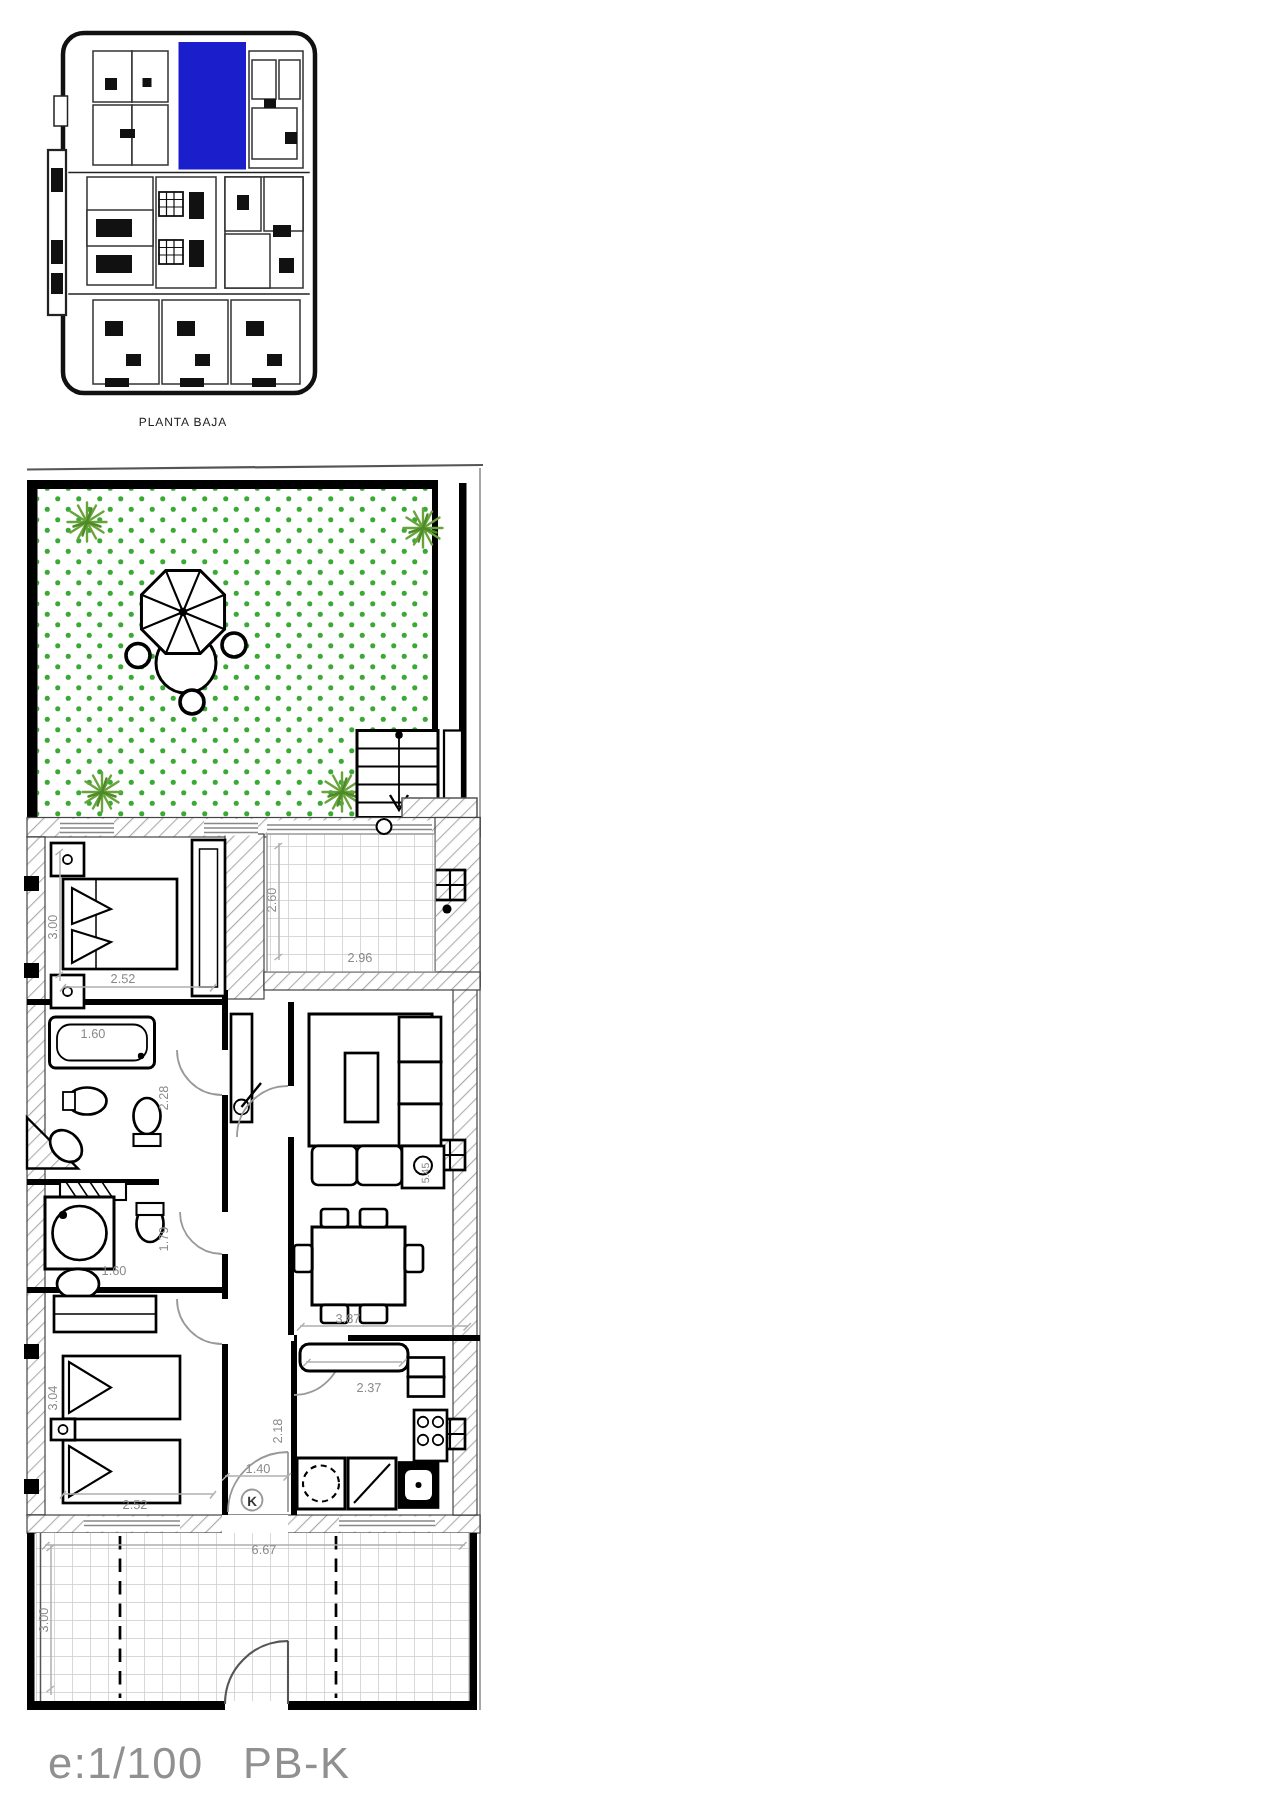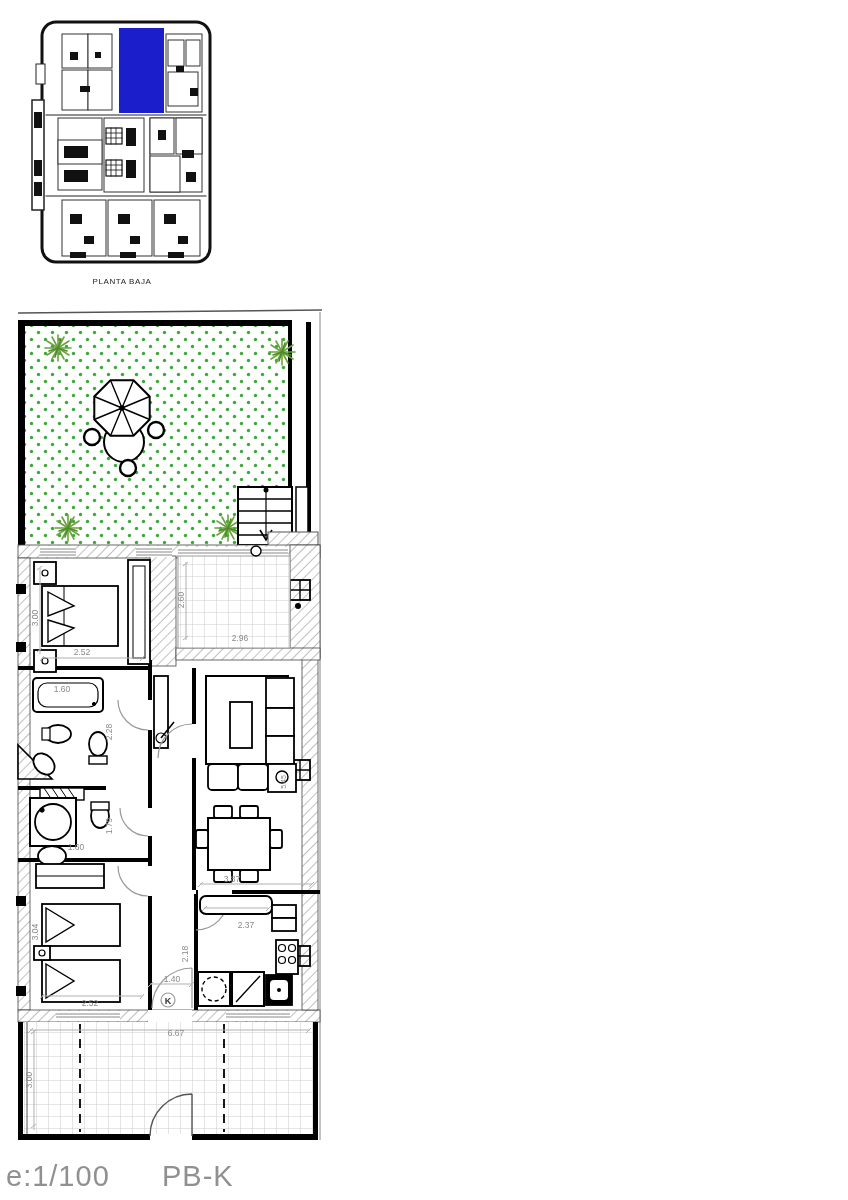--- a/index.html
+++ b/index.html
@@ -4,21 +4,21 @@
 <style>
   html,body{margin:0;padding:0;background:#fff;}
   .canvas{position:relative;width:768px;height:1200px;background:#ffffff;overflow:hidden;
           font-family:"Liberation Sans",sans-serif;}
   .canvas svg{position:absolute;left:0;top:0;}
   svg text{font-family:"Liberation Sans",sans-serif;}
   .dim{fill:#8a8a8a;font-size:8.5px;}
   .dim-s{fill:#8a8a8a;font-size:7px;}
   .footer{position:absolute;top:1160px;left:0;width:848px;color:#909090;
           font-size:29px;letter-spacing:1px;}
-  .footer .scale{position:absolute;left:6px;}
+  .footer .scale{position:absolute;left:32px;}
   .footer .sheet{position:absolute;left:162px;}
 </style>
 </head>
 <body>
 
 <div class="canvas">
 <svg width="848" height="1200" viewBox="0 0 848 1200">
   <defs>
     <pattern id="dots" width="14" height="14" patternUnits="userSpaceOnUse">
       <rect width="14" height="14" fill="#ffffff"></rect>

